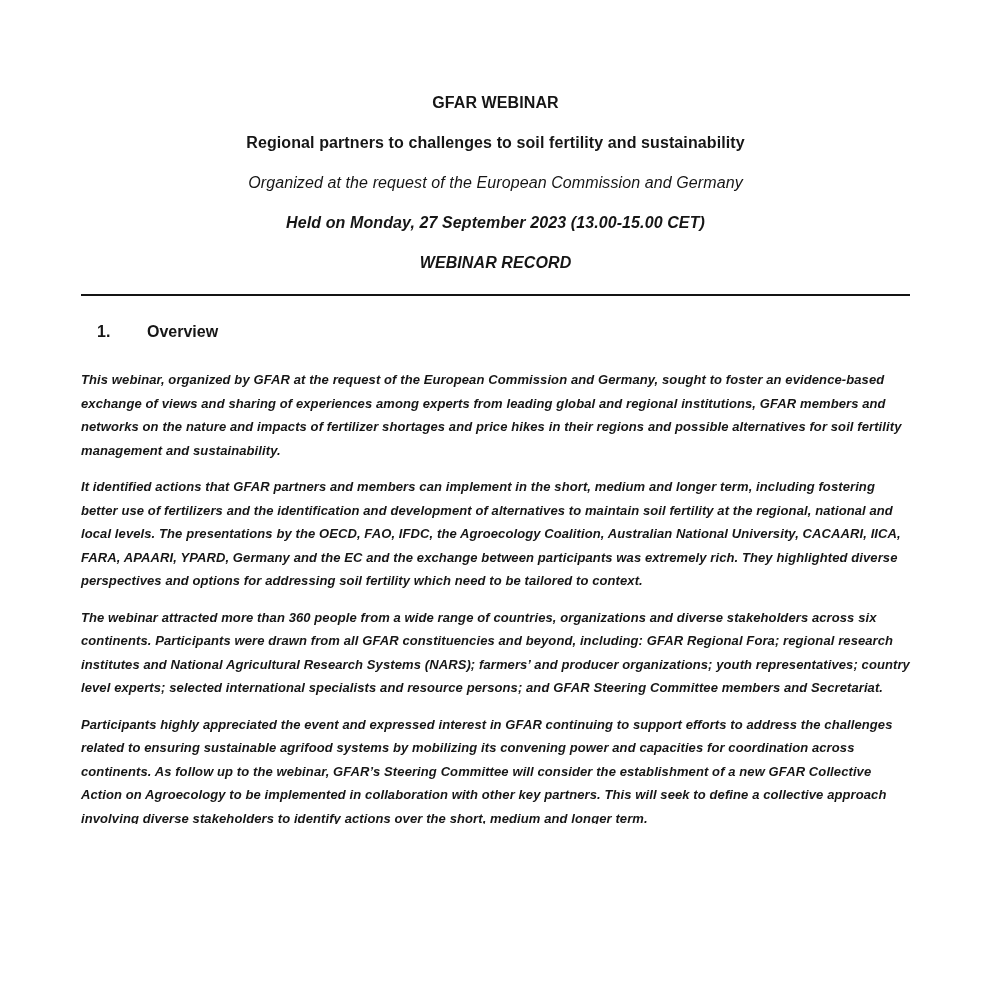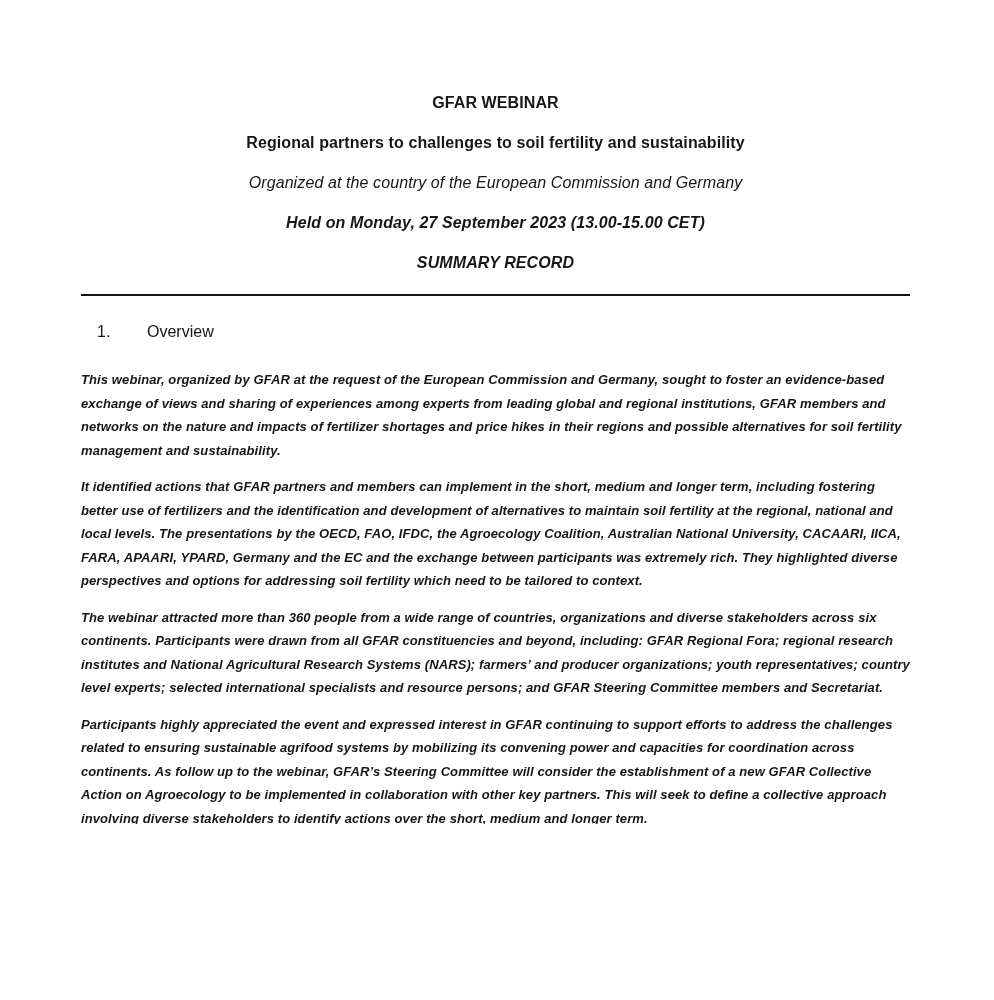--- a/index.html
+++ b/index.html
@@ -34,21 +34,21 @@
     border: none;
     border-top: 2px solid #141414;
     margin: 2px 0 0 0;
     width: 100%;
   }
   .heading {
     margin: 27px 0 0 0;
     padding-left: 16px;
     font-size: 16px;
     line-height: 17px;
-    font-weight: normal;
+    font-weight: bold;
   }
   .heading .num {
     display: inline-block;
     min-width: 50px;
   }
   .body {
     margin: 28px 0 0 0;
     font-size: 13px;
     line-height: 23.5px;
     font-weight: bold;
@@ -63,25 +63,25 @@
 </head>
 <body>
 
 <div class="page">
   <div class="content">
 
     <div class="hdr bold">GFAR WEBINAR</div>
 
     <div class="hdr bold">Regional partners to challenges to soil fertility and sustainability</div>
 
-    <div class="hdr italic">Organized at the country of the European Commission and Germany</div>
+    <div class="hdr italic">Organized at the request of the European Commission and Germany</div>
 
     <div class="hdr bold italic">Held on Monday, 27 September 2023 (13.00-15.00 CET)</div>
 
-    <div class="hdr bold italic">SUMMARY RECORD</div>
+    <div class="hdr bold italic">WEBINAR RECORD</div>
 
     <hr class="rule">
 
     <div class="heading">
       <span class="num">1.</span><span>Overview</span>
     </div>
 
     <p class="body">This webinar, organized by GFAR at the request of the European Commission and Germany, sought to foster an evidence-based exchange of views and sharing of experiences among experts from leading global and regional institutions, GFAR members and networks on the nature and impacts of fertilizer shortages and price hikes in their regions and possible alternatives for soil fertility management and sustainability.</p>
 
     <p class="body">It identified actions that GFAR partners and members can implement in the short, medium and longer term, including fostering better use of fertilizers and the identification and development of alternatives to maintain soil fertility at the regional, national and local levels. The presentations by the OECD, FAO, IFDC, the Agroecology Coalition, Australian National University, CACAARI, IICA, FARA, APAARI, YPARD, Germany and the EC and the exchange between participants was extremely rich. They highlighted diverse perspectives and options for addressing soil fertility which need to be tailored to context.</p>

